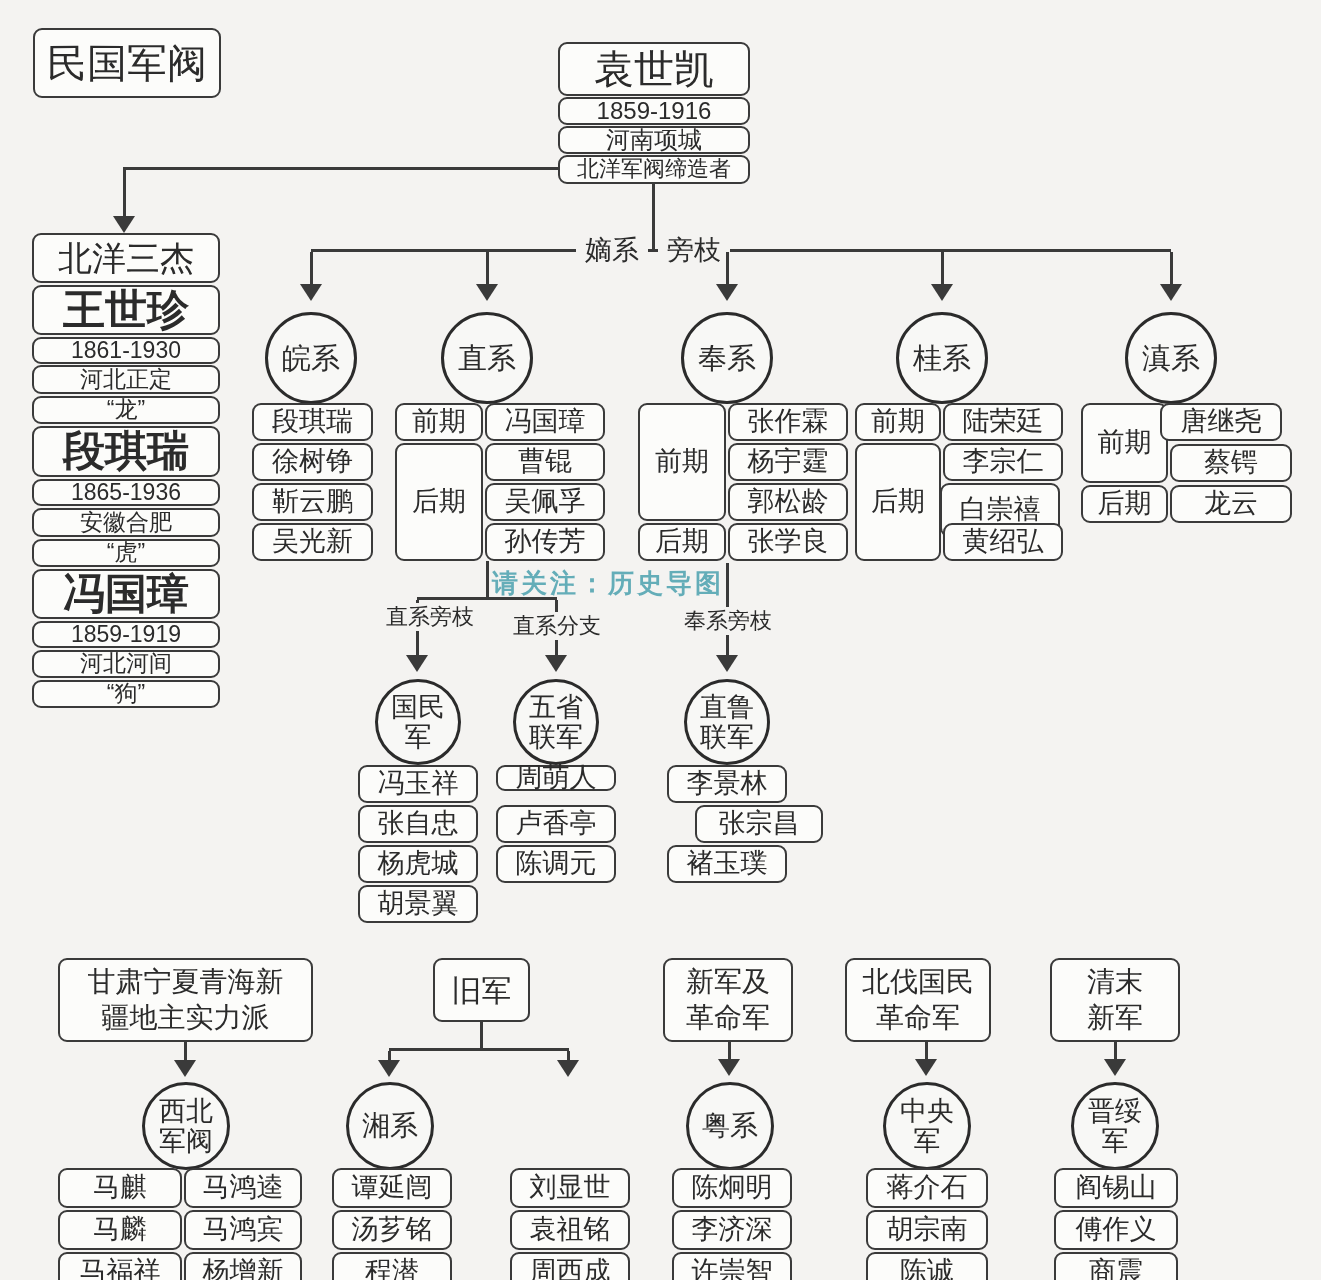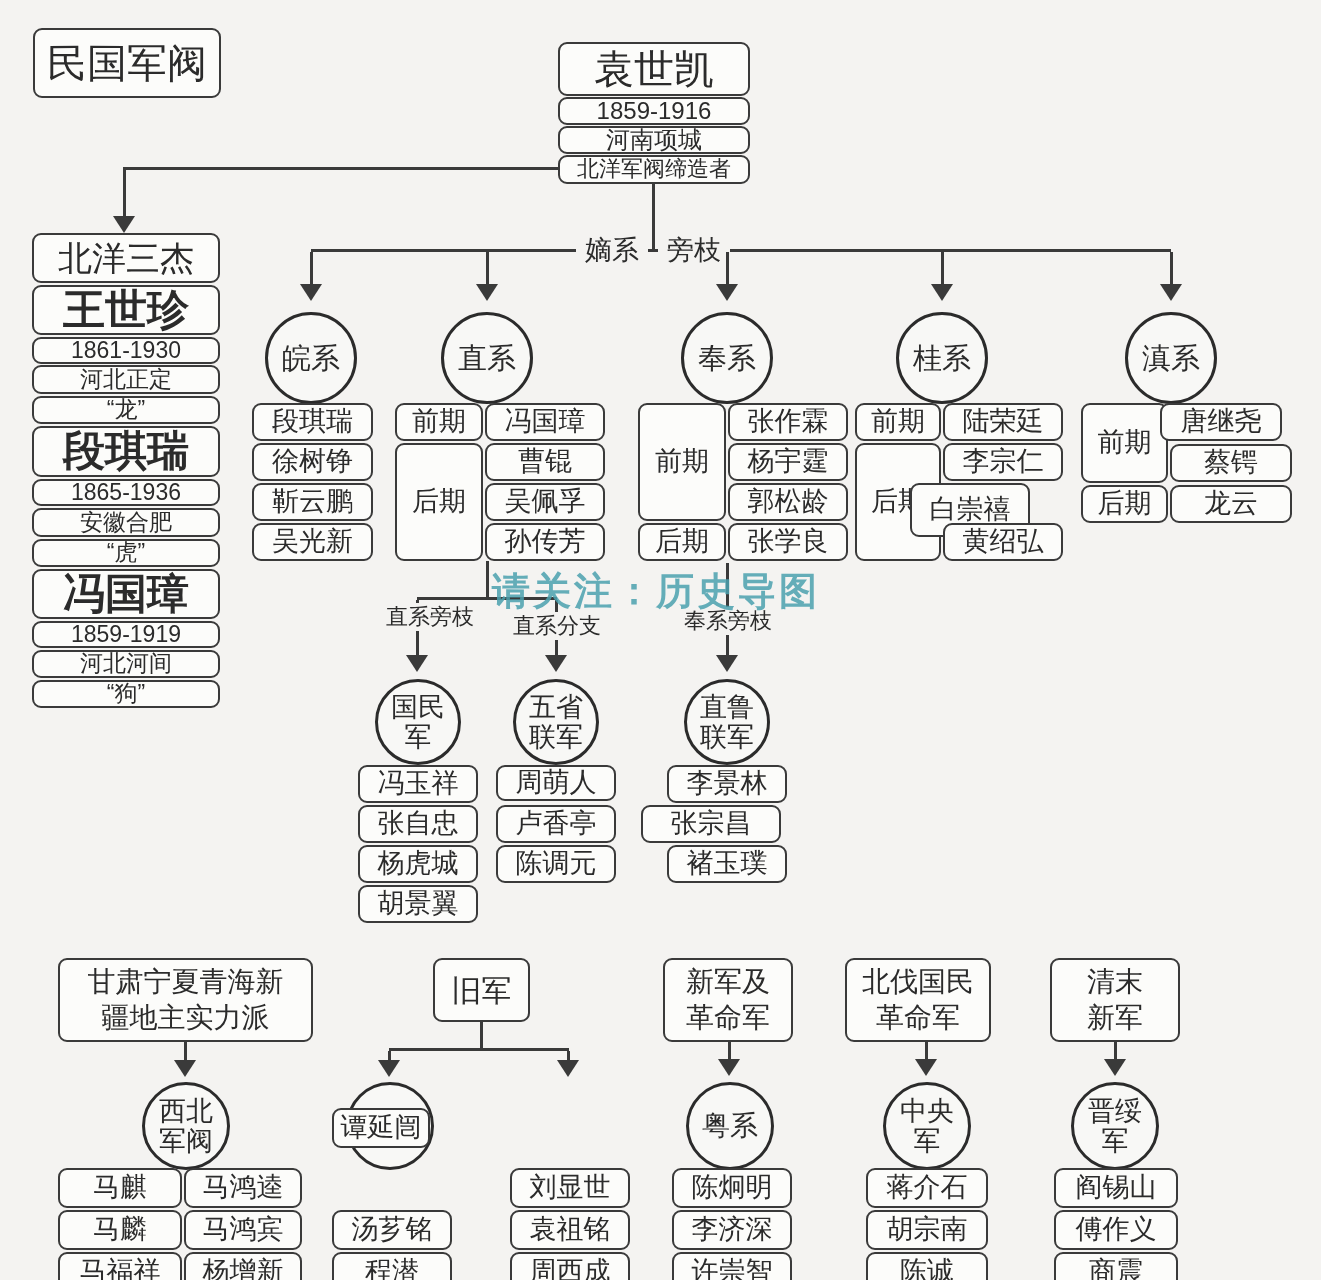--- a/index.html
+++ b/index.html
@@ -25,21 +25,21 @@
   .v{position:absolute;background:#3a3a3a;width:3px;}
   .a{position:absolute;width:0;height:0;
      border-left:11px solid transparent;border-right:11px solid transparent;
      border-top:17px solid #3a3a3a;}
   .lb{ 
     position:absolute;background:#f4f3f1;display:flex;align-items:center;justify-content:center;
     font-size:27px;line-height:1;
   }
   .sb{font-size:22px;} 
   .wm{ 
-    position:absolute;font-weight:bold;font-size:38px;letter-spacing:3px;
+    position:absolute;font-weight:bold;font-size:26px;letter-spacing:3px;
     color:#4ba1af;opacity:.85;z-index:6;white-space:nowrap;
   }
   .big{font-size:42px;font-weight:bold;}
   .med{font-size:34px;}
   .sm{font-size:23px;}
 </style>
 </head>
 <body>
 
 <div id="canvas">
@@ -107,21 +107,21 @@
   <div class="b" style="left:638px;top:523px;width:88px;height:38px">后期</div>
   <div class="b" style="left:728px;top:403px;width:120px;height:38px">张作霖</div>
   <div class="b" style="left:728px;top:443px;width:120px;height:38px">杨宇霆</div>
   <div class="b" style="left:728px;top:483px;width:120px;height:38px">郭松龄</div>
   <div class="b" style="left:728px;top:523px;width:120px;height:38px">张学良</div>
 
   <div class="b" style="left:855px;top:403px;width:86px;height:38px">前期</div>
   <div class="b" style="left:855px;top:443px;width:86px;height:118px">后期</div>
   <div class="b" style="left:943px;top:403px;width:120px;height:38px">陆荣廷</div>
   <div class="b" style="left:943px;top:443px;width:120px;height:38px">李宗仁</div>
-  <div class="b" style="left:910px;top:483px;width:120px;height:54px">白崇禧</div>
+  <div class="b" style="left:940px;top:483px;width:120px;height:54px">白崇禧</div>
   <div class="b" style="left:943px;top:523px;width:120px;height:38px">黄绍弘</div>
 
   <div class="b" style="left:1081px;top:403px;width:87px;height:80px">前期</div>
   <div class="b" style="left:1081px;top:485px;width:87px;height:38px">后期</div>
   <div class="b" style="left:1160px;top:403px;width:122px;height:38px">唐继尧</div>
   <div class="b" style="left:1170px;top:444px;width:122px;height:38px">蔡锷</div>
   <div class="b" style="left:1170px;top:485px;width:122px;height:38px">龙云</div>
 
   <div class="v" style="left:486px;top:561px;height:36px"></div>
   <div class="h" style="left:417px;top:597px;width:140px"></div>
@@ -148,25 +148,25 @@
   </div>
   <div class="c" style="left:684px;top:679px;width:86px;height:86px;font-size:27px">
     <span>直鲁</span>
     <span>联军</span>
   </div>
 
   <div class="b" style="left:358px;top:765px;width:120px;height:38px">冯玉祥</div>
   <div class="b" style="left:358px;top:805px;width:120px;height:38px">张自忠</div>
   <div class="b" style="left:358px;top:845px;width:120px;height:38px">杨虎城</div>
   <div class="b" style="left:358px;top:885px;width:120px;height:38px">胡景翼</div>
-  <div class="b" style="left:496px;top:765px;width:120px;height:36px">周萌人</div>
+  <div class="b" style="left:496px;top:765px;width:120px;height:26px">周萌人</div>
   <div class="b" style="left:496px;top:805px;width:120px;height:38px">卢香亭</div>
   <div class="b" style="left:496px;top:845px;width:120px;height:38px">陈调元</div>
   <div class="b" style="left:667px;top:765px;width:120px;height:38px">李景林</div>
-  <div class="b" style="left:641px;top:805px;width:140px;height:38px">张宗昌</div>
+  <div class="b" style="left:695px;top:805px;width:128px;height:38px">张宗昌</div>
   <div class="b" style="left:667px;top:845px;width:120px;height:38px">褚玉璞</div>
 
   <div class="b" style="left:58px;top:958px;width:255px;height:84px;font-size:28px">
     <span>甘肃宁夏青海新</span>
     <span>疆地主实力派</span>
   </div>
   <div class="b" style="left:433px;top:958px;width:97px;height:64px;font-size:30px">旧军</div>
   <div class="b" style="left:663px;top:958px;width:130px;height:84px;font-size:28px">
     <span>新军及</span>
     <span>革命军</span>
@@ -210,21 +210,21 @@
     <span>军</span>
   </div>
 
   <div class="b" style="left:58px;top:1168px;width:124px;height:40px">马麒</div>
   <div class="b" style="left:58px;top:1210px;width:124px;height:40px">马麟</div>
   <div class="b" style="left:58px;top:1252px;width:124px;height:40px">马福祥</div>
   <div class="b" style="left:184px;top:1168px;width:118px;height:40px">马鸿逵</div>
   <div class="b" style="left:184px;top:1210px;width:118px;height:40px">马鸿宾</div>
   <div class="b" style="left:184px;top:1252px;width:118px;height:40px">杨增新</div>
 
-  <div class="b" style="left:332px;top:1108px;width:98px;height:40px">谭延闿</div>
+  <div class="b" style="left:332px;top:1168px;width:120px;height:40px">谭延闿</div>
   <div class="b" style="left:332px;top:1210px;width:120px;height:40px">汤芗铭</div>
   <div class="b" style="left:332px;top:1252px;width:120px;height:40px">程潜</div>
 
   <div class="b" style="left:510px;top:1168px;width:120px;height:40px">刘显世</div>
   <div class="b" style="left:510px;top:1210px;width:120px;height:40px">袁祖铭</div>
   <div class="b" style="left:510px;top:1252px;width:120px;height:40px">周西成</div>
 
   <div class="b" style="left:672px;top:1168px;width:120px;height:40px">陈炯明</div>
   <div class="b" style="left:672px;top:1210px;width:120px;height:40px">李济深</div>
   <div class="b" style="left:672px;top:1252px;width:120px;height:40px">许崇智</div>

